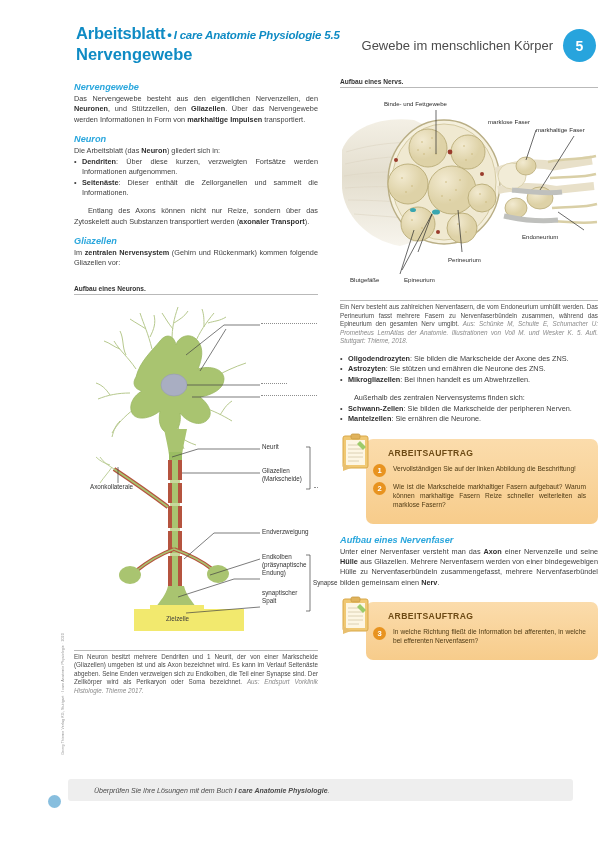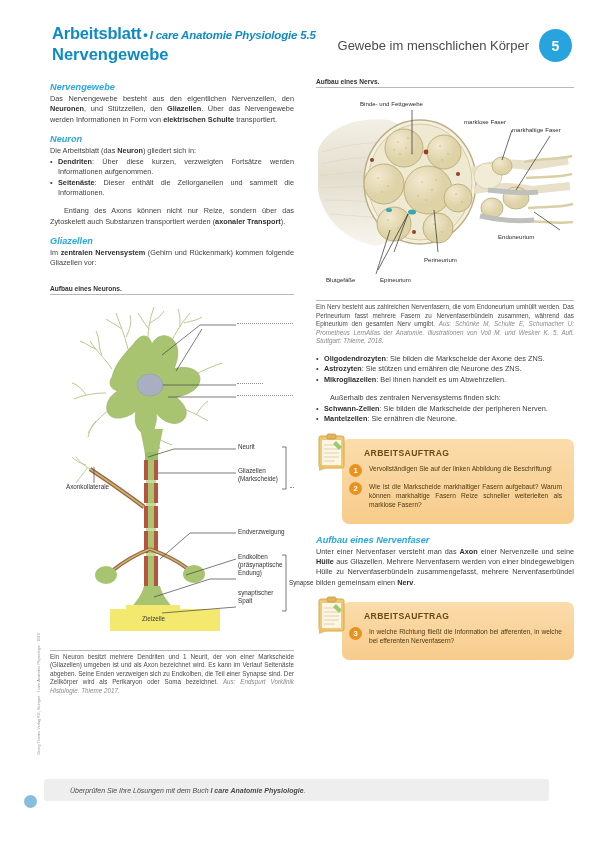--- a/index.html
+++ b/index.html
@@ -1,18 +1,18 @@
 <!DOCTYPE html>
 <html><head>
 <meta charset="utf-8">
 <style>
   html,body{margin:0;padding:0;background:#ffffff;}
   body{width:600px;height:851px;overflow:hidden;
        font-family:"Liberation Sans", sans-serif;color:#3a3a3a;}
-  .page{position:relative;width:560px;height:851px;background:#fff;}
+  .page{position:relative;width:560px;height:851px;background:#fff;margin-left:24px;}
 
   
   .rail{position:absolute;left:24px;top:600px;width:14px;height:200px;}
   .rail-text{position:absolute;left:-90px;top:92px;width:210px;
      transform:rotate(-90deg);transform-origin:center center;
      font-size:3.6px;letter-spacing:.1px;color:#8d8d8d;white-space:nowrap;
      text-align:center;}
   .rail-logo{position:absolute;left:0;bottom:-8px;width:13px;height:13px;
      border-radius:50%;background:#5fa8d3;opacity:.75;}
 
@@ -101,21 +101,21 @@
     <div class="h-line2">Nervengewebe</div>
     <div class="h-right">
       <span class="h-chapter">Gewebe im menschlichen Körper</span>
       <span class="h-badge">5</span>
     </div>
   </div>
 
   <div class="col-left">
 
     <h3 class="sec">Nervengewebe</h3>
-    <p class="body"><span>Das Nervengewebe besteht aus den eigentlichen Nervenzellen, den </span><b>Neuronen</b><span>, und Stützzellen, den </span><b>Gliazellen</b><span>. Über das Nervengewebe werden Informationen in Form von </span><b>elektrischen Schulte</b><span> transportiert.</span></p>
+    <p class="body"><span>Das Nervengewebe besteht aus den eigentlichen Nervenzellen, den </span><b>Neuronen</b><span>, und Stützzellen, den </span><b>Gliazellen</b><span>. Über das Nervengewebe werden Informationen in Form von </span><b>markhaltige Impulsen</b><span> transportiert.</span></p>
 
     <h3 class="sec mt">Neuron</h3>
     <p class="body"><span>Die Arbeitsblatt (das </span><b>Neuron</b><span>) gliedert sich in:</span></p>
     <ul class="body">
       <li><b>Dendriten</b><span>: Über diese kurzen, verzweigten Fortsätze werden Informationen aufgenommen.</span></li>
       <li><b>Seitenäste</b><span>: Dieser enthält die Zellorganellen und sammelt die Informationen.</span></li>
     </ul>
     <p class="body indent"><span>Entlang des Axons können nicht nur Reize, sondern über das Zytoskelett auch Substanzen transportiert werden (</span><b>axonaler Transport</b><span>).</span></p>
 
     <h3 class="sec mt">Gliazellen</h3>

